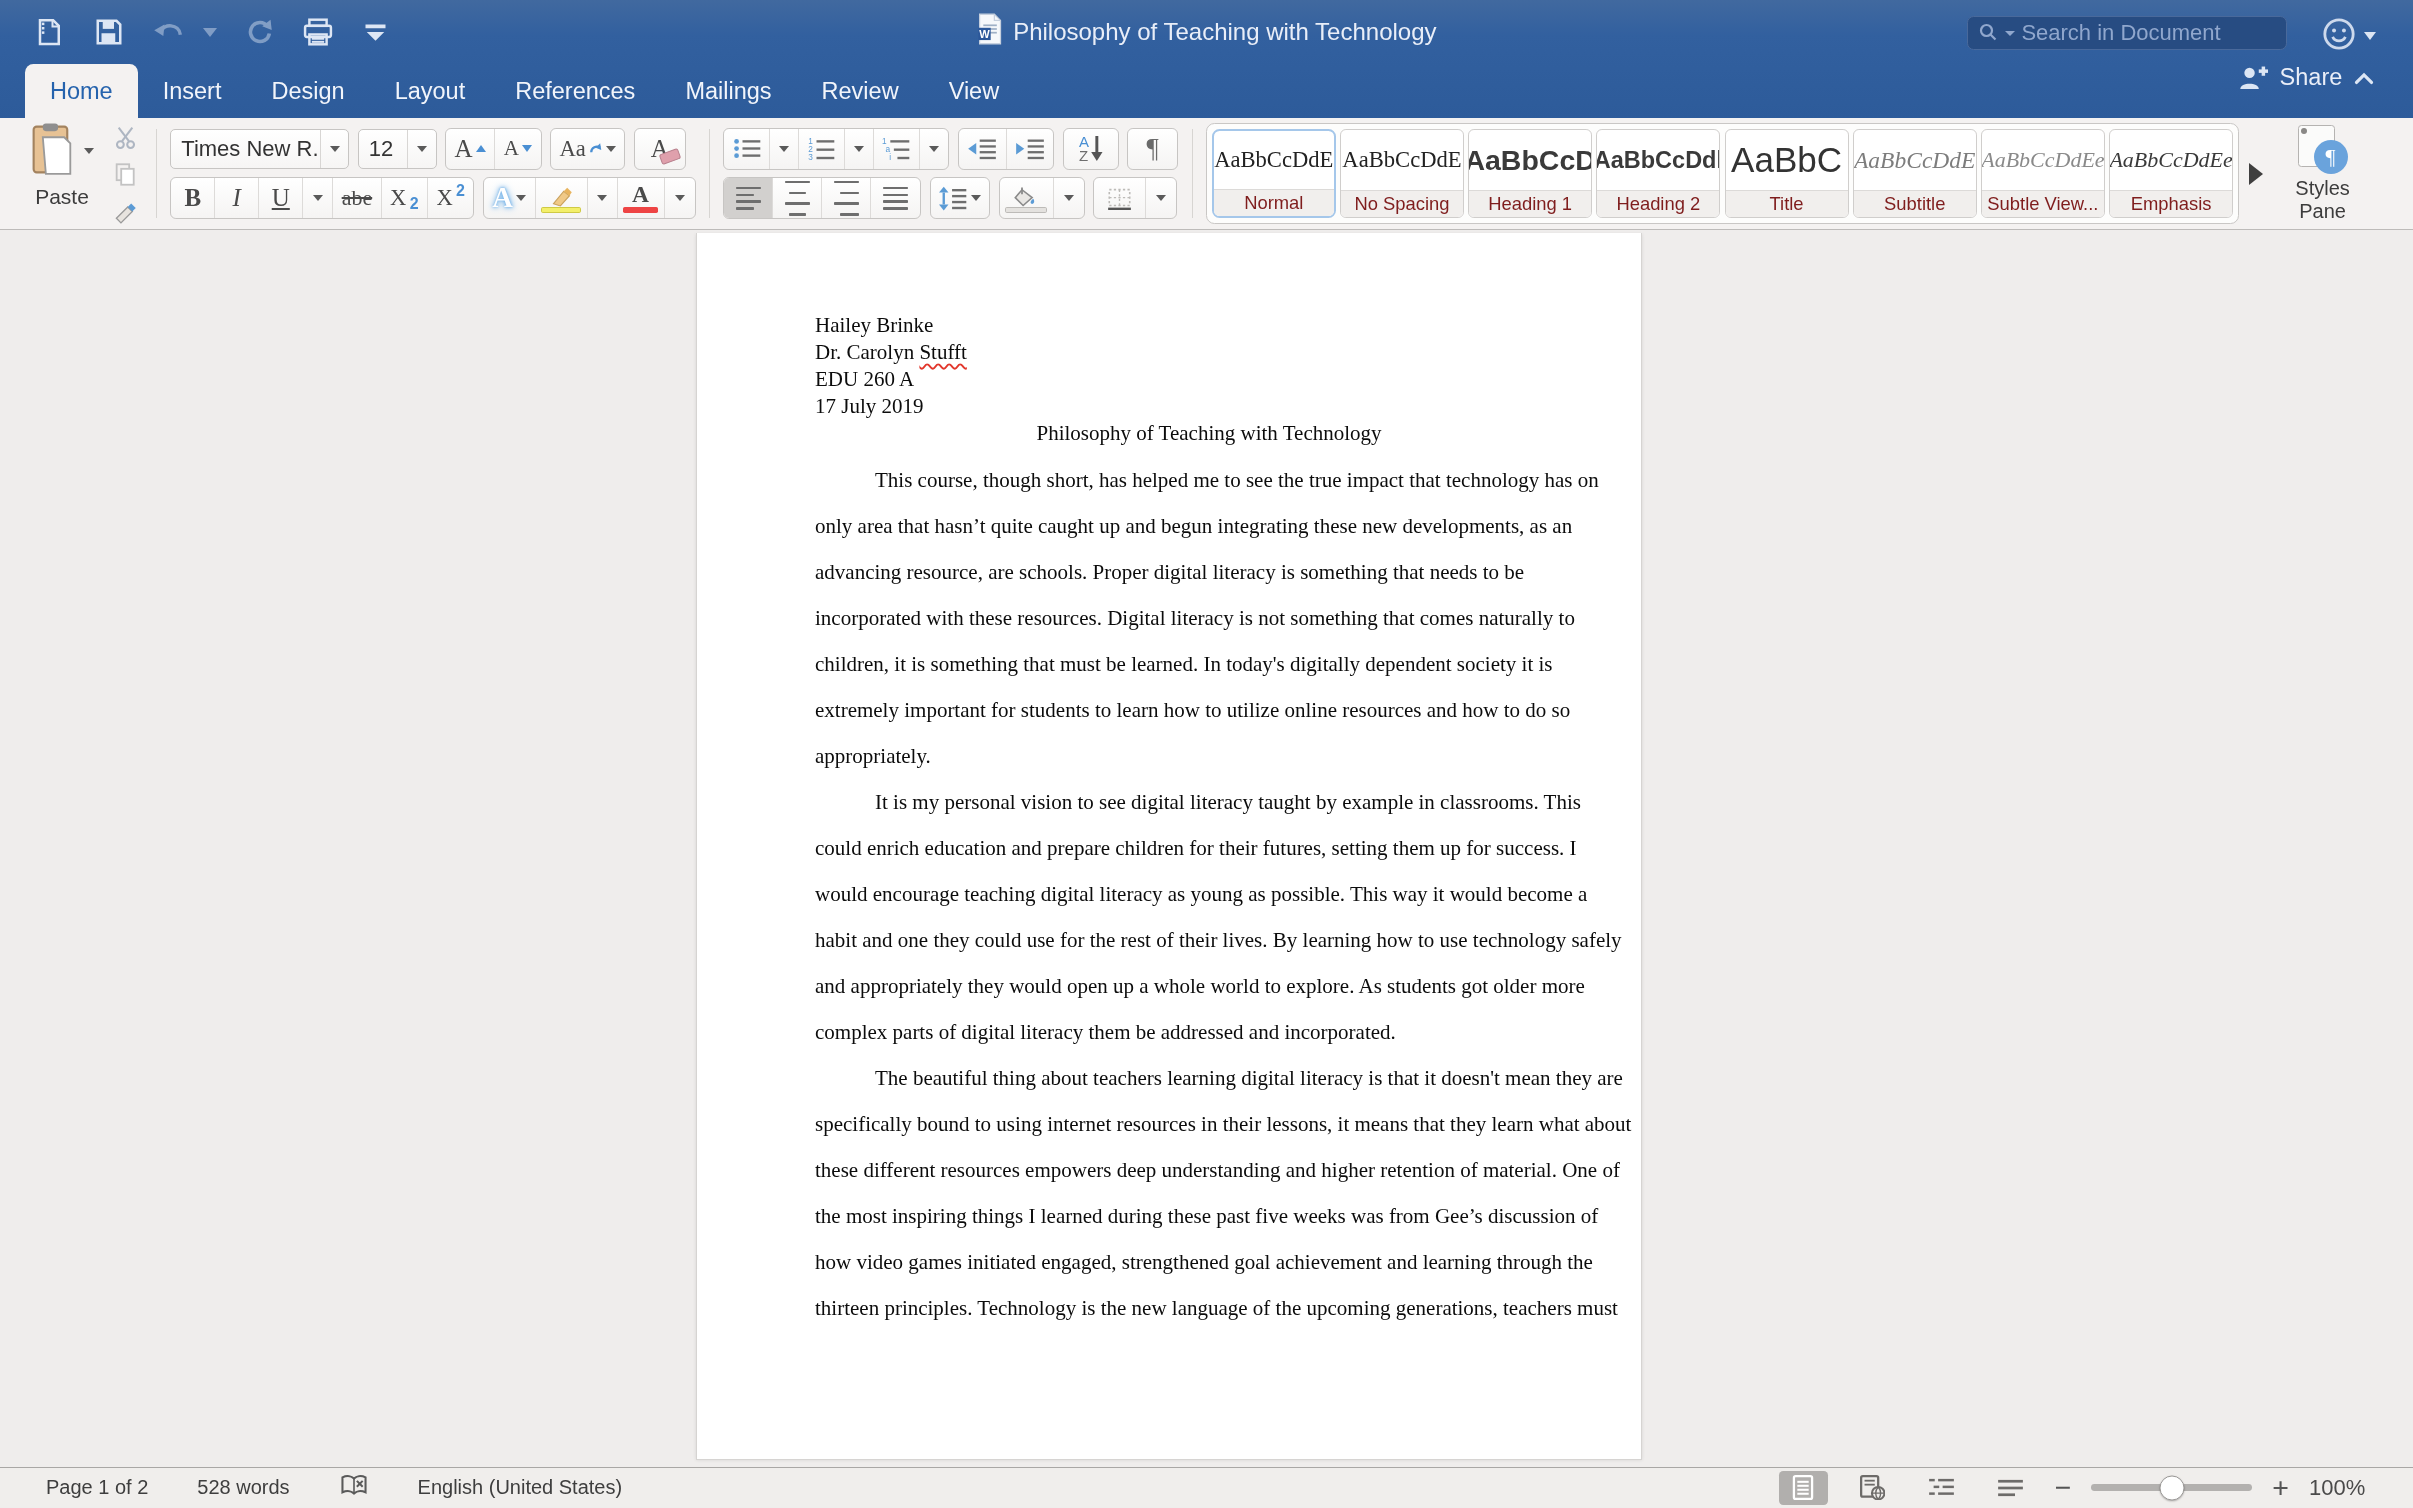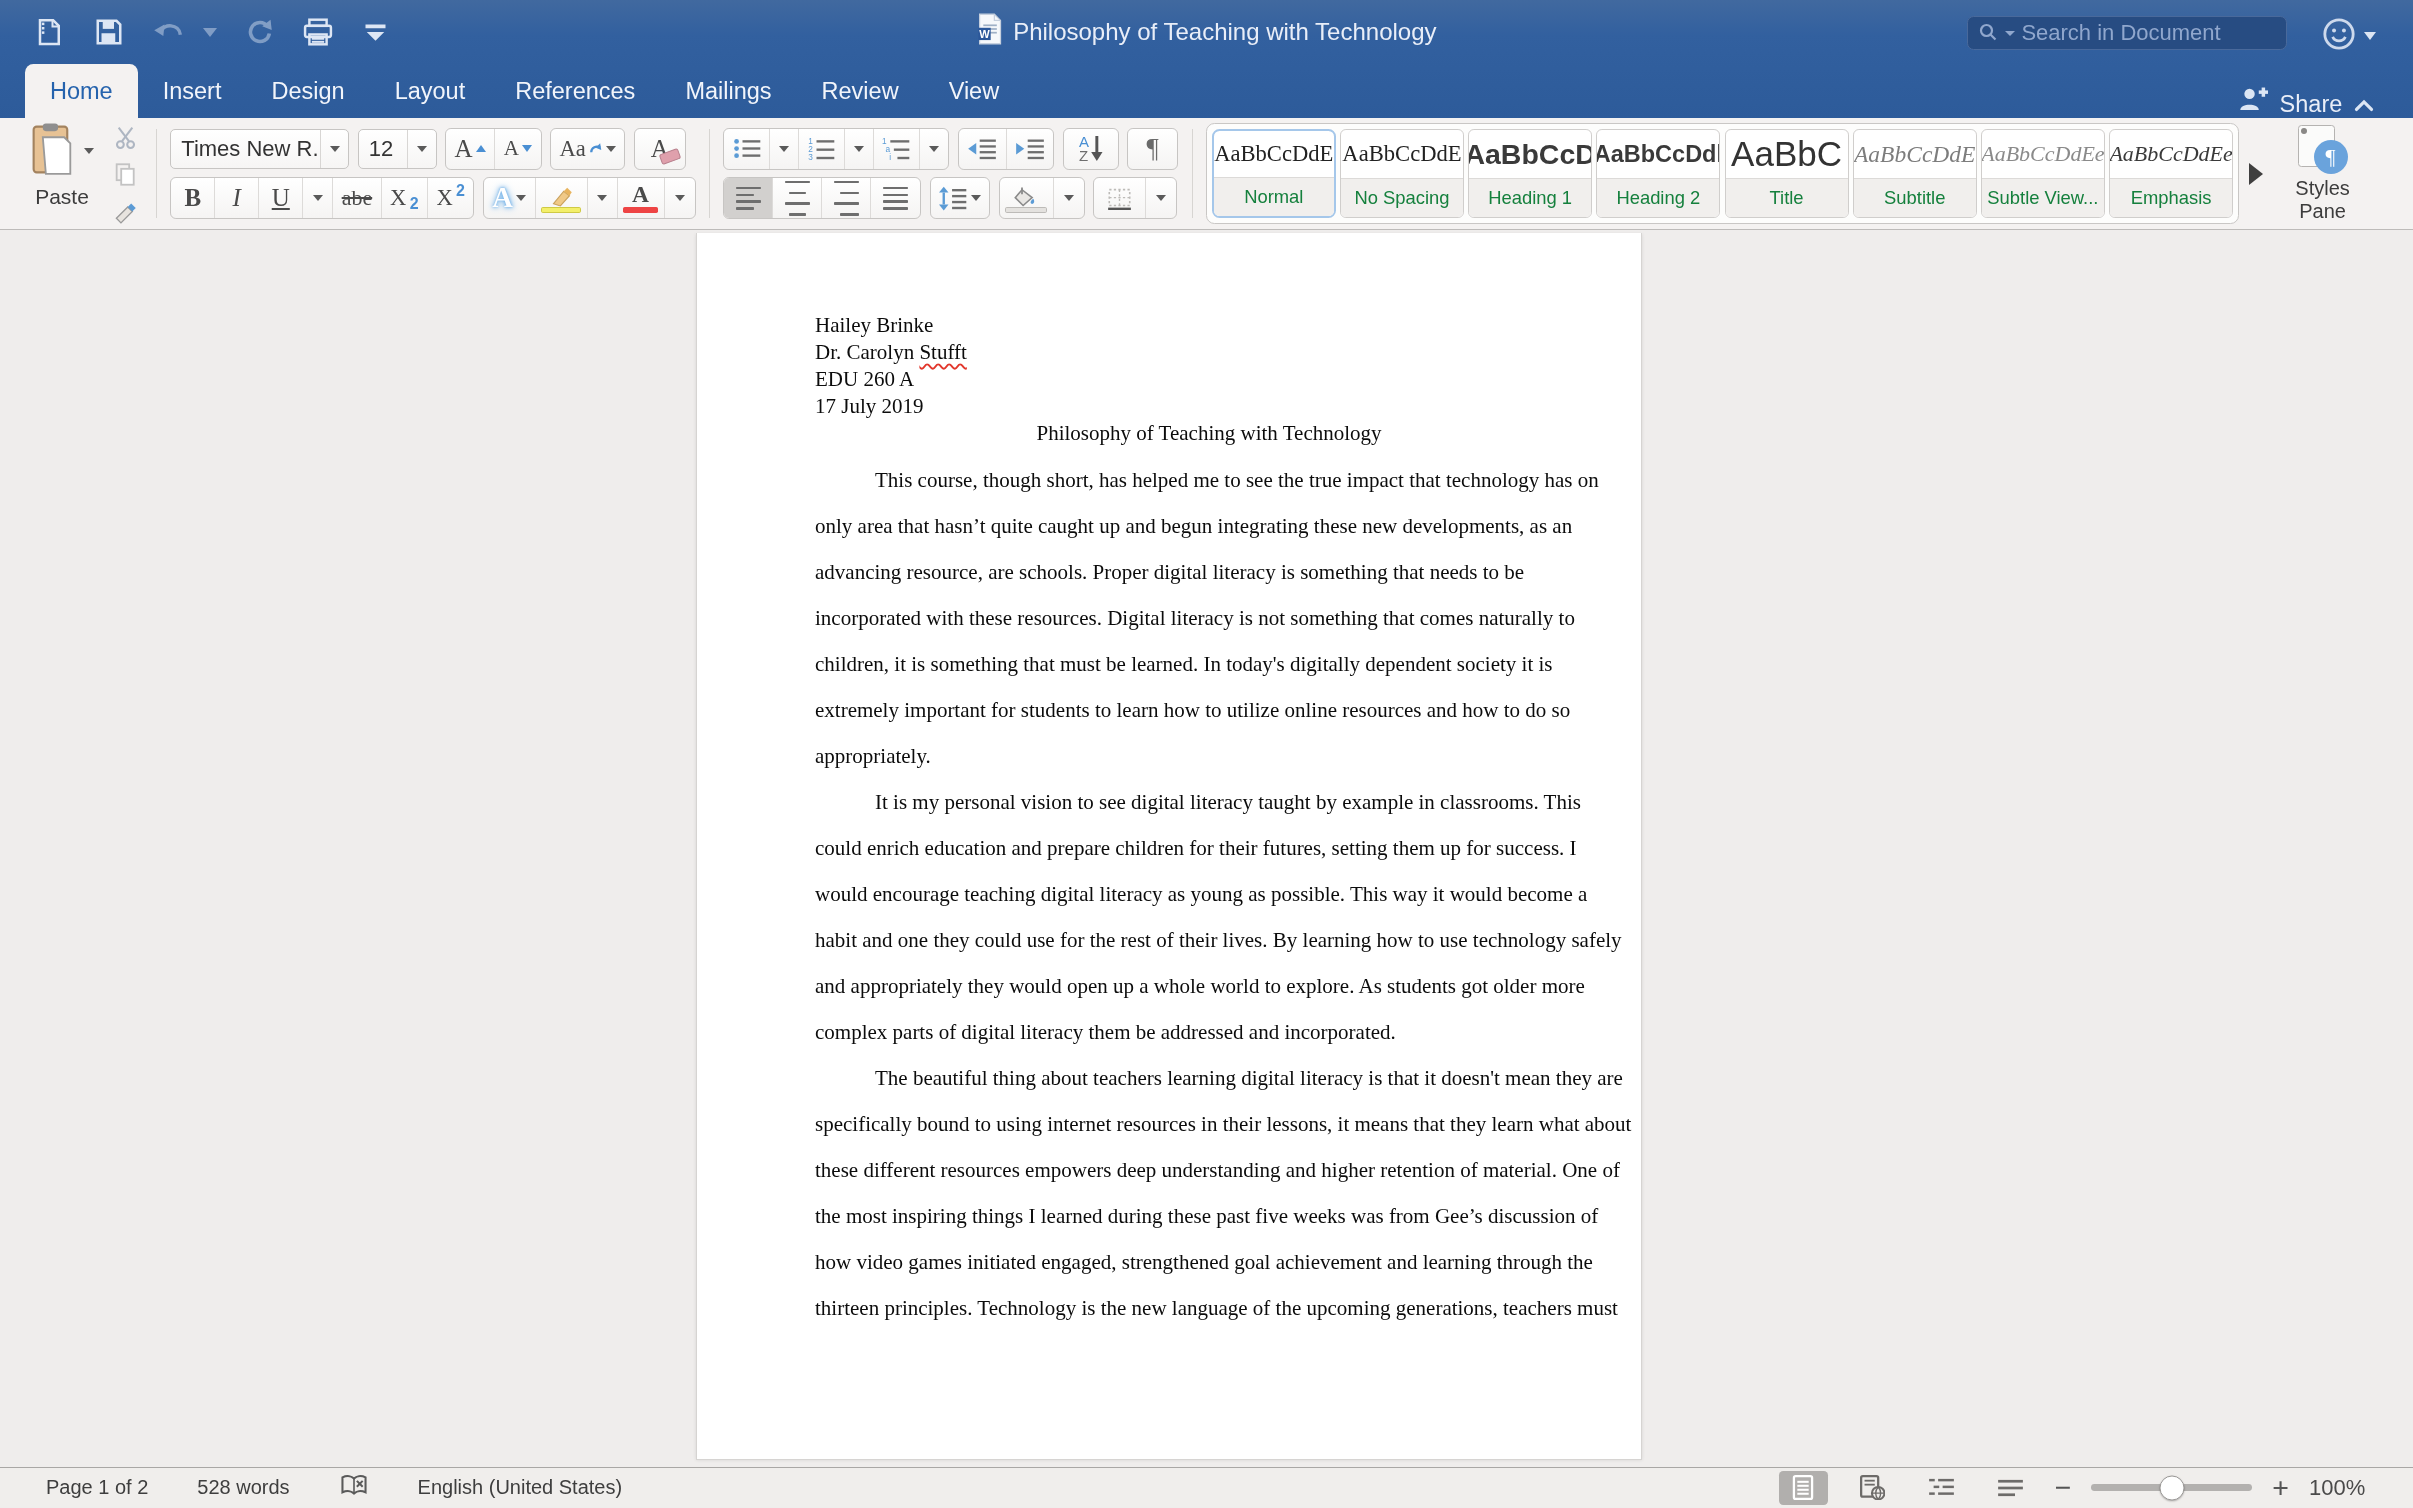--- a/index.html
+++ b/index.html
@@ -24,21 +24,21 @@
     font-size:22px; width:251px; font-family:"Liberation Sans", sans-serif; }
   .search-box input::placeholder { color:#8fa7cc; color:#90a7cd; }
   .mini-chev { width:0; height:0; border-left:5px solid transparent; border-right:5px solid transparent;
     border-top:5.9px solid #90a7cd; }
   .smiley-wrap { position:absolute; right:37px; top:17px; display:flex; align-items:center; gap:8.4px; color:#cdd9ec; }
 
   .tabrow { height:54px; display:flex; align-items:flex-end; padding-left:25px; }
   .tab { height:54px; display:flex; align-items:center; padding:0 25px;
     color:#f2f5fb; font-size:23.5px; cursor:default; }
   .tab.active { background:#f4f2f1; color:#2563ad; border-radius:8.4px 8.4px 0 0; }
-  .share-wrap { margin-left:auto; margin-right:39px; display:flex; align-items:flex-end;
+  .share-wrap { margin-left:auto; margin-right:39px; display:flex; align-items:flex-start;
     gap:11.7px; color:#e9eef8; font-size:23.5px; height:54px; }
 
   
   .ribbon { height:112px; background:#f4f2f1; border-bottom:1.7px solid #bdbbb9;
     display:flex; align-items:center; padding:0 17px; color:#3f3f3f; }
   .rdivider { width:0.8px; height:89px; background:#d7d5d2; margin:0 13.4px; flex:none; }
   .vgroup { display:flex; flex-direction:column; justify-content:center; gap:7.5px; }
   .hrow { display:flex; align-items:center; gap:8.4px; }
 
   .paste-group { display:flex; align-items:flex-start; gap:6.7px; margin-left:5px; }
@@ -83,22 +83,22 @@
   .al-right i:nth-child(1){width:25px}.al-right i:nth-child(2){width:18.4px}.al-right i:nth-child(3){width:25px}.al-right i:nth-child(4){width:18.4px}
   .al-just i { width:25px; }
 
   
   .styles-gallery { display:flex; align-items:center; background:#fdfdfc; border:0.8px solid #c9c7c5;
     border-radius:8.4px; padding:5px; gap:4.2px; height:101px; }
   .style-chip { width:124px; height:89px; border:0.8px solid #d0cecc; border-radius:5.9px;
     overflow:hidden; display:flex; flex-direction:column; background:#fff; flex:none; }
   .style-chip.selected { border:2.5px solid #a5c7ea; border-radius:7.5px; }
   .chip-preview { flex:1; display:flex; align-items:center; justify-content:center; white-space:nowrap; overflow:hidden; }
-  .chip-label { height:39px; background:#f1efed; border-top:0.8px solid #dcdad8; font-size:18.4px;
-    color:#15803d; display:flex; align-items:center; justify-content:center; white-space:nowrap; overflow:hidden; }
+  .chip-label { height:27px; background:#f1efed; border-top:0.8px solid #dcdad8; font-size:18.4px;
+    color:#7f1d1d; display:flex; align-items:center; justify-content:center; white-space:nowrap; overflow:hidden; }
   .s-normal { font-family:"Liberation Serif", serif; font-size:22.6px; color:#222; }
   .s-h1 { font-size:28.5px; color:#3a3a3a; font-weight:bold; }
   .s-h2 { font-size:23.5px; color:#3a3a3a; font-weight:bold; }
   .s-title { font-size:35px; color:#333; }
   .s-subtitle { font-family:"Liberation Serif", serif; font-size:23.5px; font-style:italic; color:#7d7d7d; }
   .s-subtle { font-family:"Liberation Serif", serif; font-size:22px; font-style:italic; color:#8a8a8a; }
   .s-emphasis { font-family:"Liberation Serif", serif; font-size:22px; font-style:italic; color:#3a3a3a; }
   .gallery-more { width:0; height:0; border-top:11px solid transparent; border-bottom:11px solid transparent;
     border-left:14.2px solid #3f3f3f; margin:0 10px; flex:none; }
   .styles-pane-btn { display:flex; flex-direction:column; align-items:center; width:99px; flex:none; }

